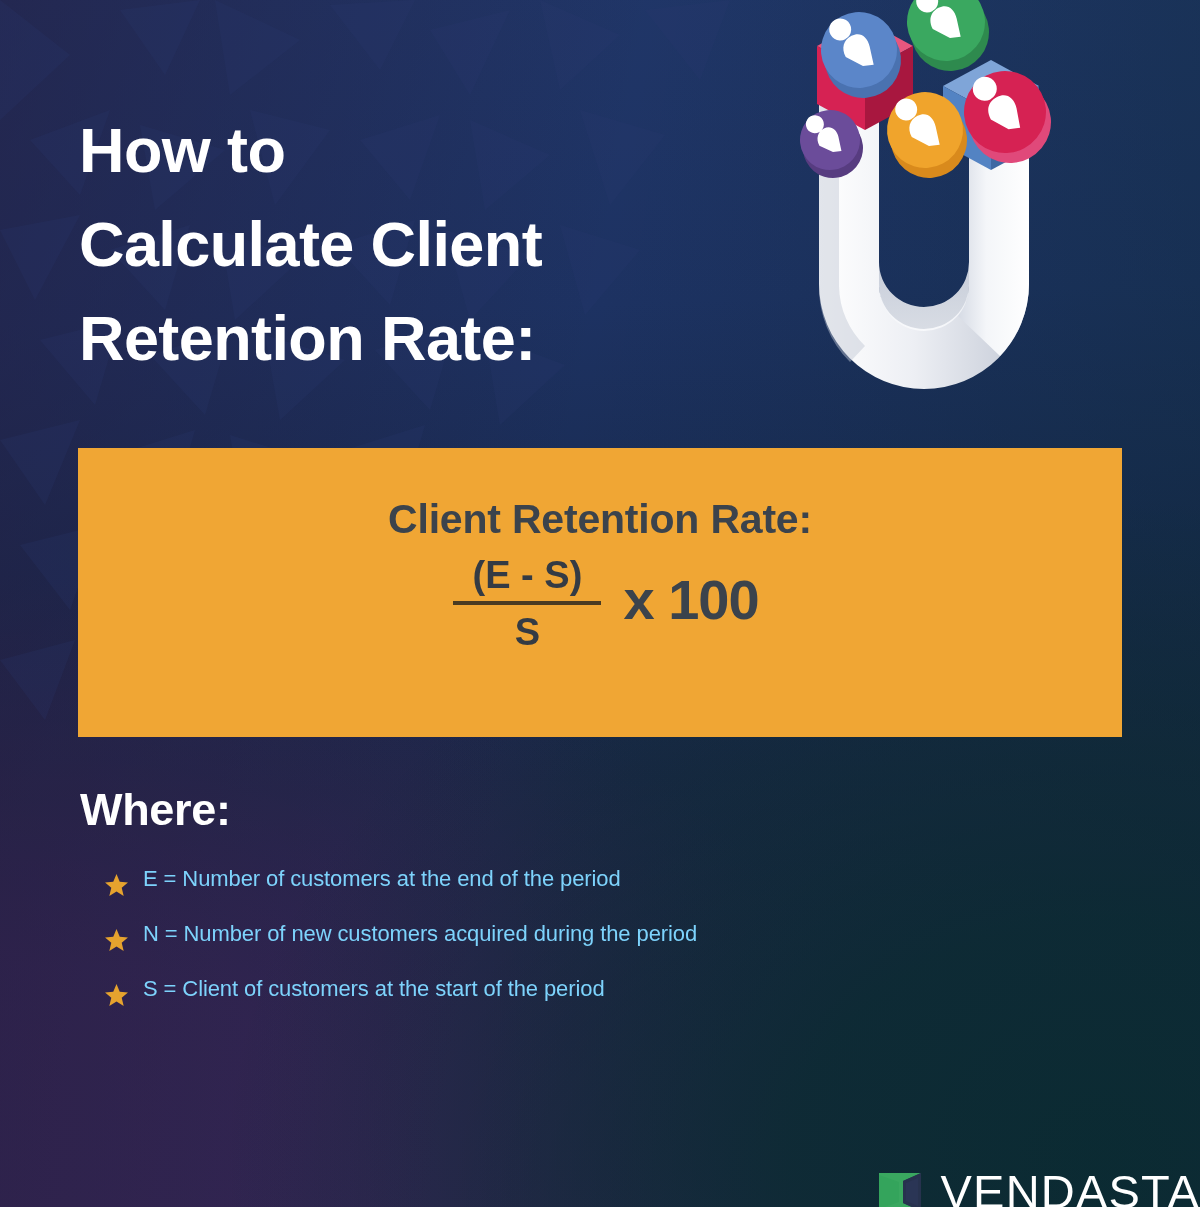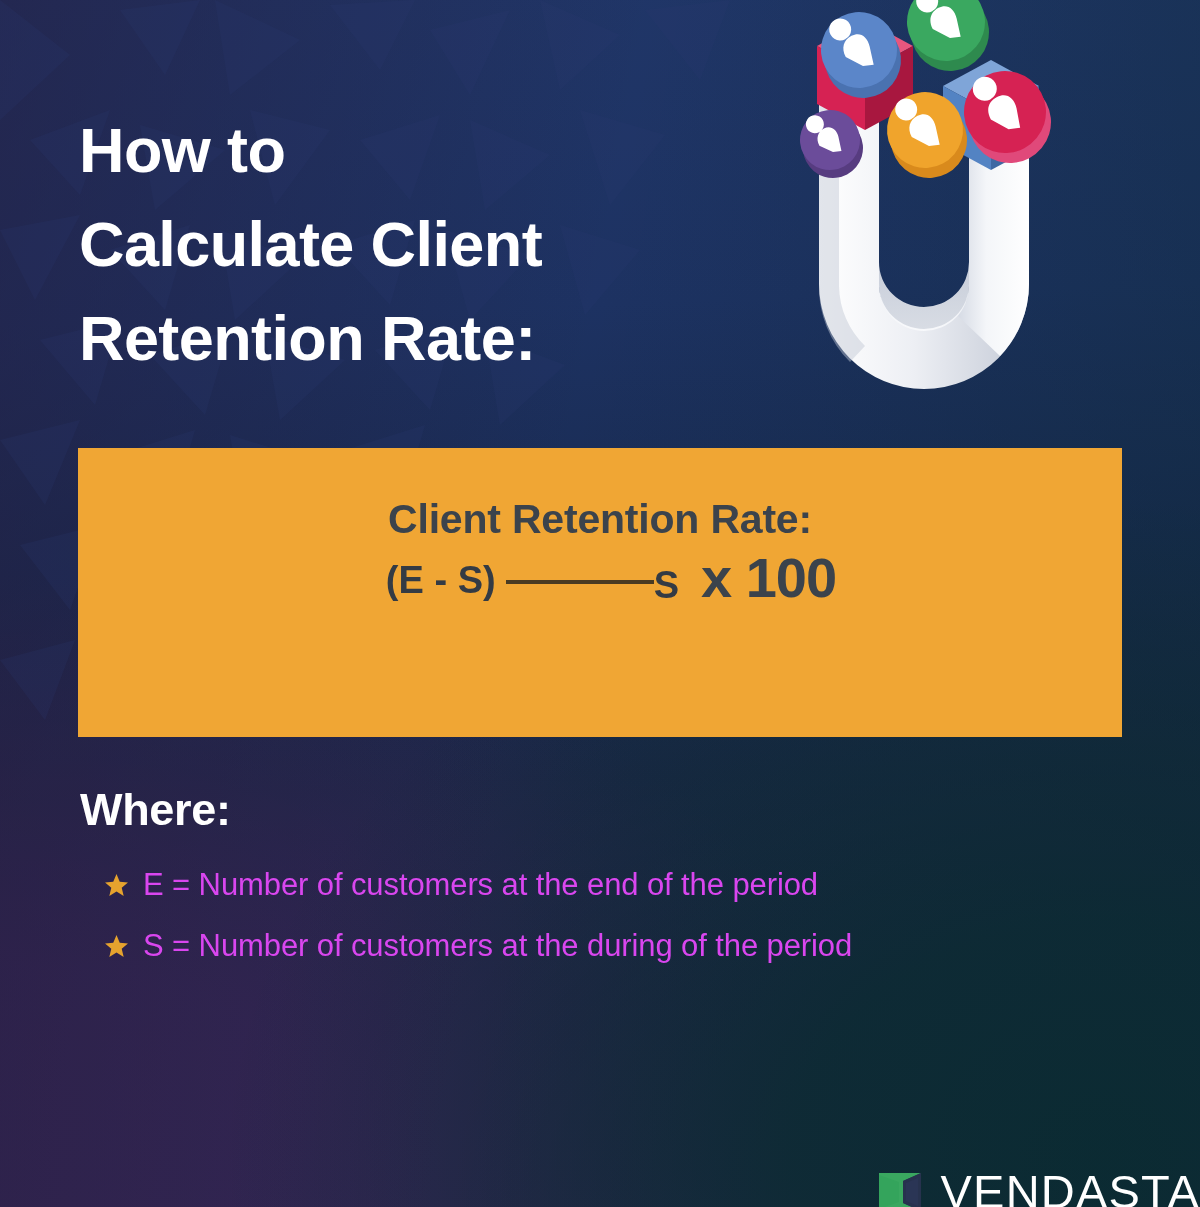--- a/index.html
+++ b/index.html
@@ -56,21 +56,21 @@
   .formula-title {
     margin-top:48px;
     color:#3B434C;
     font-size:41px; font-weight:700; letter-spacing:-0.2px;
   }
   .formula-row {
     margin-top:11px;
     display:flex; align-items:center; justify-content:center; gap:22px;
     transform:translateX(6px);
   }
-  .fraction { display:flex; flex-direction:row; align-items:center; }
+  .fraction { display:flex; flex-direction:column; align-items:center; }
   .frac-num {
     color:#343B44; font-size:38px; font-weight:700; letter-spacing:0px;
     padding:0 10px 4px 10px;
   }
   .frac-bar { width:148px; height:4px; background:#4A3B22; }
   .frac-den {
     color:#343B44; font-size:38px; font-weight:700; padding-top:6px;
   }
   .times-100 {
     color:#3B434C; font-size:56px; font-weight:700; letter-spacing:-1px;
@@ -82,21 +82,21 @@
     position:absolute; left:80px; top:784px;
     color:#ffffff; font-size:45px; font-weight:700; letter-spacing:-0.3px;
   }
   .where-list { position:absolute; left:104px; top:866px; width:1060px; }
   .where-item {
     display:flex; align-items:flex-start; gap:14px;
     margin-bottom:23px;
   }
   .star-icon { flex:0 0 auto; margin-top:7px; }
   .where-text {
-    color:#d946ef; font-size:31px; font-weight:400; line-height:1.22;
+    color:#7dd3fc; font-size:22px; font-weight:400; line-height:1.22;
     letter-spacing:-0.1px; white-space:nowrap;
   }
 
   
   .brand {
     position:absolute; left:0; top:1164px; width:1200px;
     display:flex; align-items:center; justify-content:flex-end; gap:14px;
   }
   .brand-mark { flex:0 0 auto; }
   .brand-word {
@@ -254,26 +254,32 @@
 
   <div class="where-list">
 
     <div class="where-item">
       <svg class="star-icon" width="25" height="25" viewBox="0 0 24 24">
         <polygon points="12,1 15.1,8.3 23,9 17,14.2 18.9,22 12,17.8 5.1,22 7,14.2 1,9 8.9,8.3" fill="#E6A32E"></polygon>
       </svg>
       <span class="where-text">E = Number of customers at the end of the period</span>
     </div>
 
-
     <div class="where-item">
       <svg class="star-icon" width="25" height="25" viewBox="0 0 24 24">
         <polygon points="12,1 15.1,8.3 23,9 17,14.2 18.9,22 12,17.8 5.1,22 7,14.2 1,9 8.9,8.3" fill="#E6A32E"></polygon>
       </svg>
-      <span class="where-text">S = Number of customers at the during of the period</span>
+      <span class="where-text">N = Number of new customers acquired during the period</span>
+    </div>
+
+    <div class="where-item">
+      <svg class="star-icon" width="25" height="25" viewBox="0 0 24 24">
+        <polygon points="12,1 15.1,8.3 23,9 17,14.2 18.9,22 12,17.8 5.1,22 7,14.2 1,9 8.9,8.3" fill="#E6A32E"></polygon>
+      </svg>
+      <span class="where-text">S = Client of customers at the start of the period</span>
     </div>
 
   </div>
 
   <div class="brand">
     <svg class="brand-mark" width="54" height="54" viewBox="0 0 54 54">
       <path d="M6 8 L48 8 L48 46 L6 46 Z" fill="#3AA860"></path>
       <path d="M48 8 L48 46 L30 38 L30 16 Z" fill="#27324E"></path>
       <path d="M6 8 L30 16 L30 38 L6 46 Z" fill="#3AA860"></path>
       <path d="M6 10 L26 17 L26 37 L6 44 Z" fill="#34A45C"></path>

